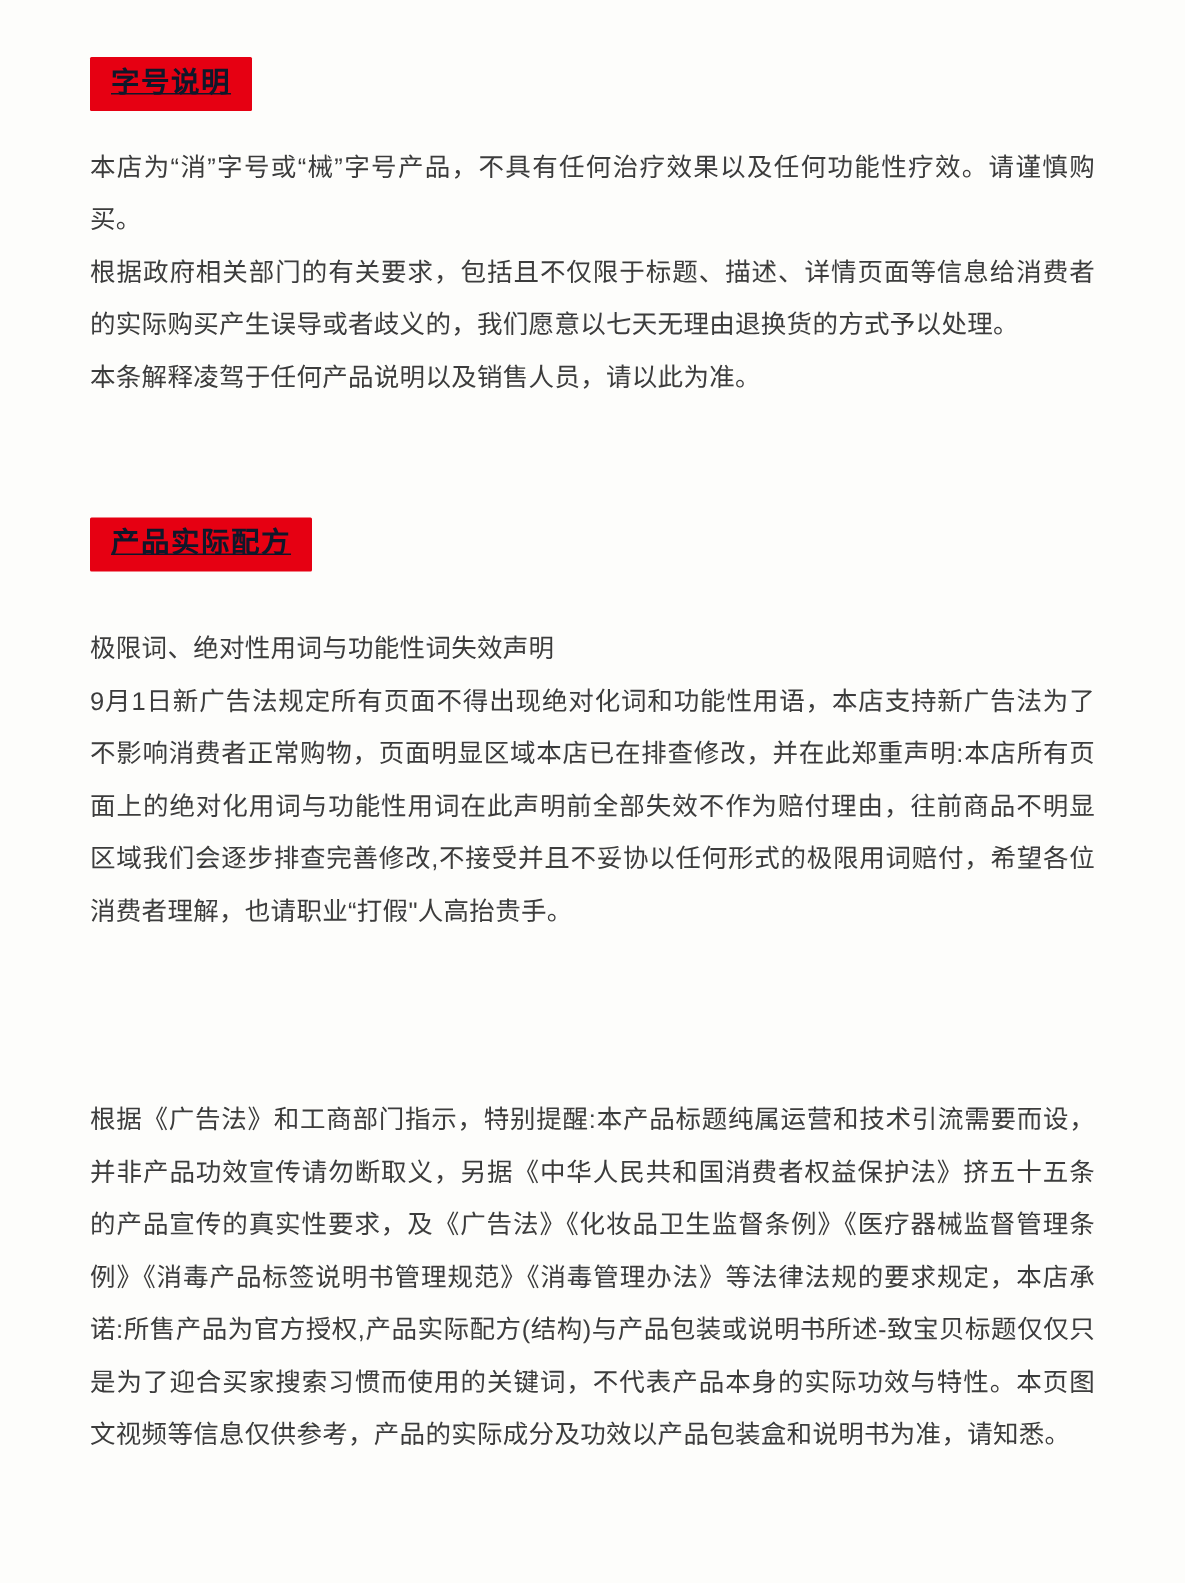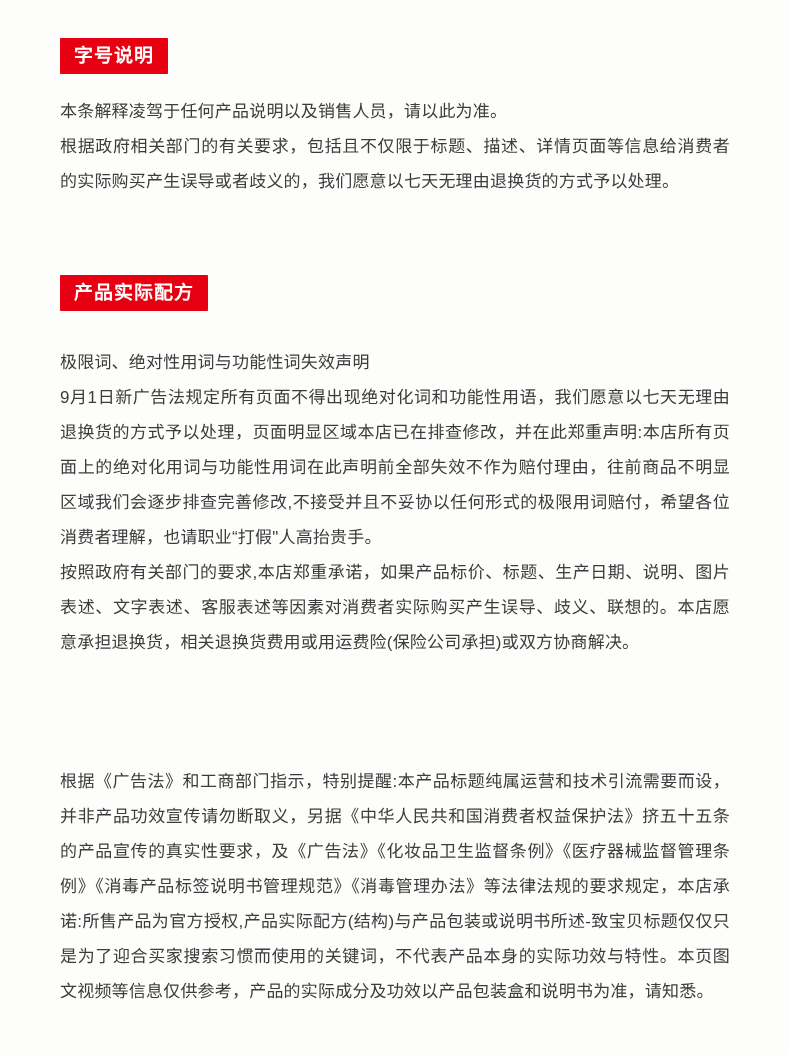--- a/index.html
+++ b/index.html
@@ -21,28 +21,29 @@
     height: 1055px;
     box-sizing: border-box;
     padding: 0 60px;
   }
   .section {
     position: relative;
   }
   .section-badge {
     display: inline-block;
     background: #e60012;
-    color: #ffffff;
+    color: #0f172a;
     font-size: 19px;
     font-weight: bold;
     letter-spacing: 1px;
     line-height: 1;
     padding: 8px 14px 9px 14px;
     white-space: nowrap;
     border-radius: 1px;
+    text-decoration: underline;
   }
   .section-body {
     margin: 0;
     padding: 0;
     color: #3c3c3c;
     font-size: 17px;
     line-height: 35px;
     letter-spacing: 0.2px;
     text-align: justify;
     text-justify: inter-ideograph;
@@ -63,31 +64,31 @@
   #section-legal .section-body { margin-top: 22px; }
 </style>
 </head>
 <body>
 
 <div class="page">
 
   <section class="section" id="section-font-spec">
     <div class="section-badge">字号说明</div>
     <div class="section-body">
+      <p>本店为“消”字号或“械”字号产品，不具有任何治疗效果以及任何功能性疗效。请谨慎购买。</p>
+      <p>根据政府相关部门的有关要求，包括且不仅限于标题、描述、详情页面等信息给消费者的实际购买产生误导或者歧义的，我们愿意以七天无理由退换货的方式予以处理。</p>
       <p>本条解释凌驾于任何产品说明以及销售人员，请以此为准。</p>
-      <p>根据政府相关部门的有关要求，包括且不仅限于标题、描述、详情页面等信息给消费者的实际购买产生误导或者歧义的，我们愿意以七天无理由退换货的方式予以处理。</p>
     </div>
   </section>
 
   <section class="section" id="section-ad-law">
     <div class="section-badge">产品实际配方</div>
     <div class="section-body">
       <p>极限词、绝对性用词与功能性词失效声明</p>
-      <p>9月1日新广告法规定所有页面不得出现绝对化词和功能性用语，我们愿意以七天无理由退换货的方式予以处理，页面明显区域本店已在排查修改，并在此郑重声明:本店所有页面上的绝对化用词与功能性用词在此声明前全部失效不作为赔付理由，往前商品不明显区域我们会逐步排查完善修改,不接受并且不妥协以任何形式的极限用词赔付，希望各位消费者理解，也请职业“打假"人高抬贵手。</p>
-      <p>按照政府有关部门的要求,本店郑重承诺，如果产品标价、标题、生产日期、说明、图片表述、文字表述、客服表述等因素对消费者实际购买产生误导、歧义、联想的。本店愿意承担退换货，相关退换货费用或用运费险(保险公司承担)或双方协商解决。</p>
+      <p>9月1日新广告法规定所有页面不得出现绝对化词和功能性用语，本店支持新广告法为了不影响消费者正常购物，页面明显区域本店已在排查修改，并在此郑重声明:本店所有页面上的绝对化用词与功能性用词在此声明前全部失效不作为赔付理由，往前商品不明显区域我们会逐步排查完善修改,不接受并且不妥协以任何形式的极限用词赔付，希望各位消费者理解，也请职业“打假"人高抬贵手。</p>
     </div>
   </section>
 
   <section class="section" id="section-legal">
     <div class="section-body">
       <p>根据《广告法》和工商部门指示，特别提醒:本产品标题纯属运营和技术引流需要而设，并非产品功效宣传请勿断取义，另据《中华人民共和国消费者权益保护法》挤五十五条的产品宣传的真实性要求，及《广告法》《化妆品卫生监督条例》《医疗器械监督管理条例》《消毒产品标签说明书管理规范》《消毒管理办法》等法律法规的要求规定，本店承诺:所售产品为官方授权,产品实际配方(结构)与产品包装或说明书所述-致宝贝标题仅仅只是为了迎合买家搜索习惯而使用的关键词，不代表产品本身的实际功效与特性。本页图文视频等信息仅供参考，产品的实际成分及功效以产品包装盒和说明书为准，请知悉。</p>
     </div>
   </section>
 
 </div>

